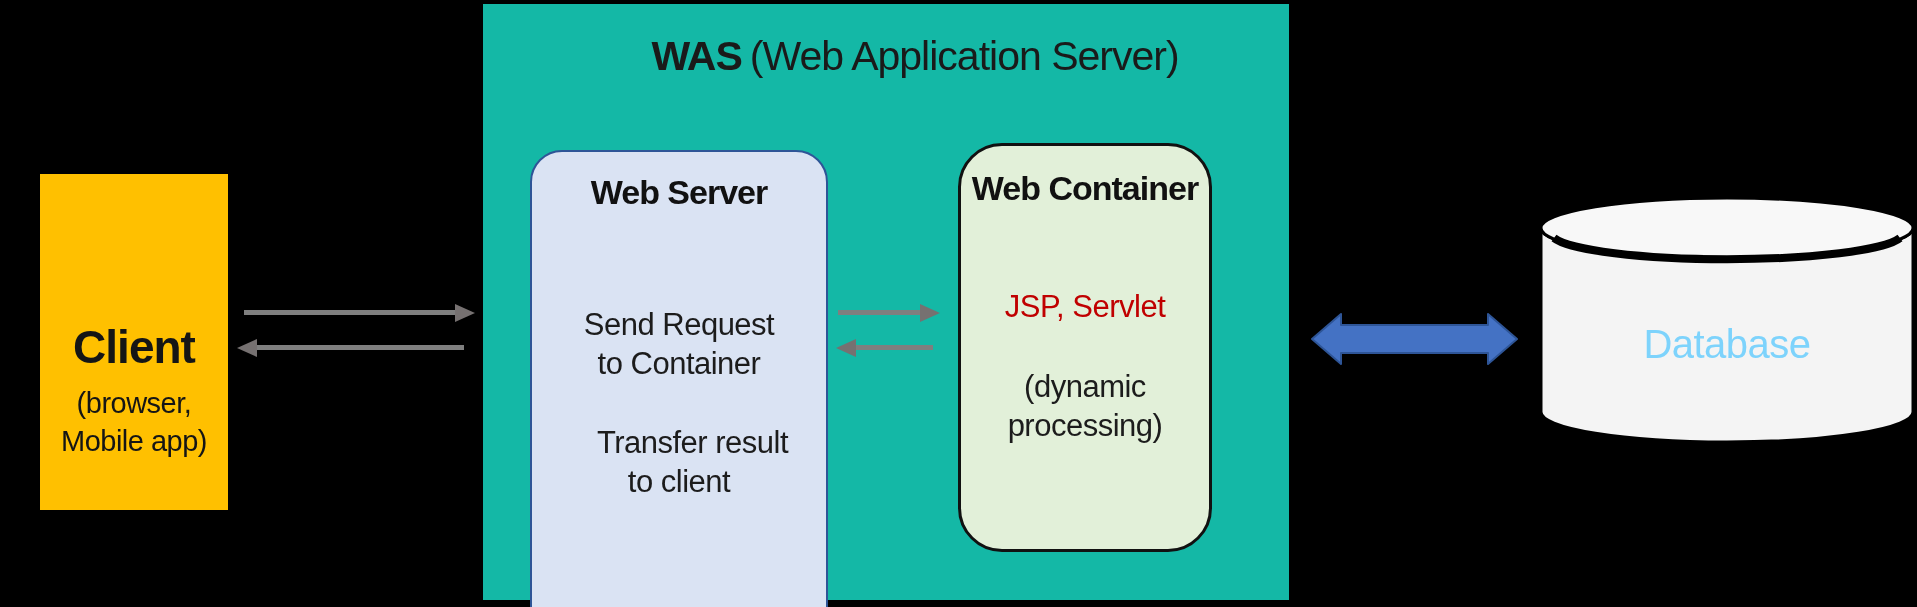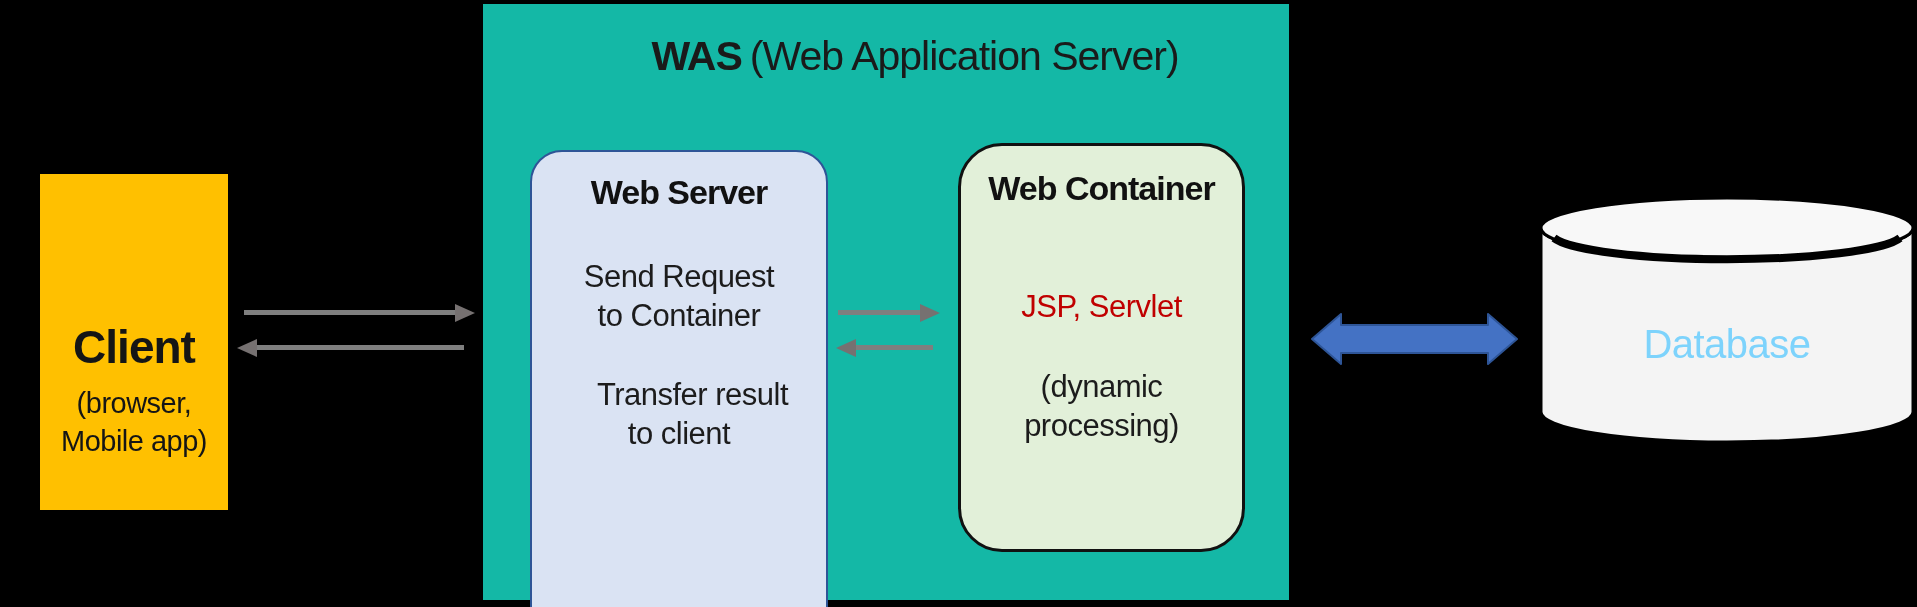--- a/index.html
+++ b/index.html
@@ -34,28 +34,28 @@
   .was-title .t-bold{font-weight:700;}
   .was-title .t-rest{font-weight:400;margin-left:8px;}
 
   
   .inner-box{position:absolute;text-align:center;box-sizing:border-box;}
   .web-server-box{
     left:47px;top:146px;width:298px;height:517px;
     background:#DAE3F3;border:2px solid #2E5597;border-radius:32px;
   }
   .web-container-box{
-    left:475px;top:139px;width:287px;height:409px;
+    left:475px;top:139px;width:254px;height:409px;
     background:#E2F0D9;border:3px solid #111;border-radius:44px;
   }
   .inner-title{font-size:34px;font-weight:700;line-height:44px;color:#111;letter-spacing:-1px;}
   .web-server-box .inner-title{margin-top:18px;}
   .web-container-box .inner-title{margin-top:20px;}
   .inner-line{font-size:31px;font-weight:400;line-height:39px;color:#1c1c1c;letter-spacing:-0.5px;}
-  .ws-l1{margin-top:43px;}
+  .ws-l1{margin-top:91px;}
   .ws-l3{margin-top:40px;padding-left:27px;}
   .wc-highlight{margin-top:77px;color:#C00000;}
   .wc-l1{margin-top:41px;}
 
   
   .g-line{position:absolute;height:5px;background:#7F7F7F;}
   .g-head{position:absolute;width:0;height:0;border-top:9px solid transparent;border-bottom:9px solid transparent;}
   .g-head.right{border-left:20px solid #767171;}
   .g-head.left{border-right:20px solid #767171;}
 

